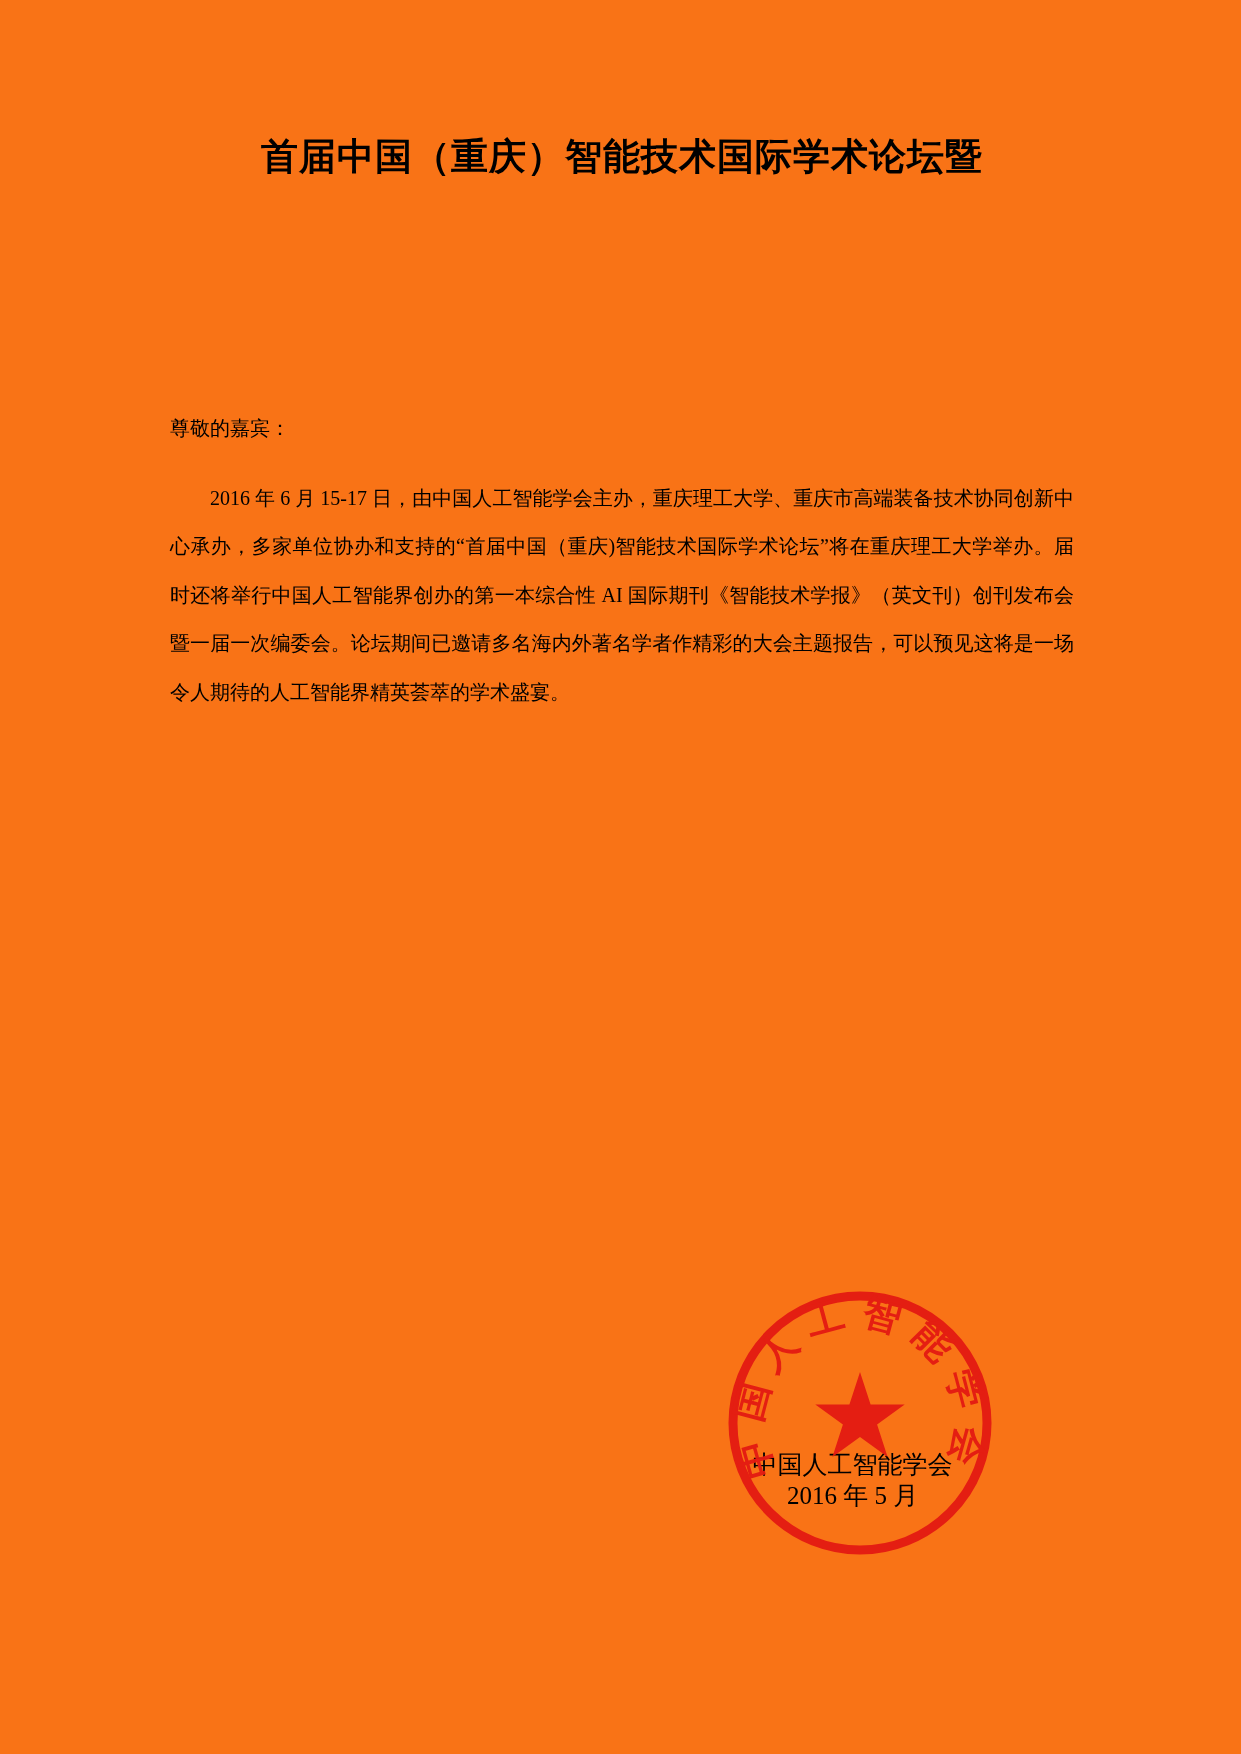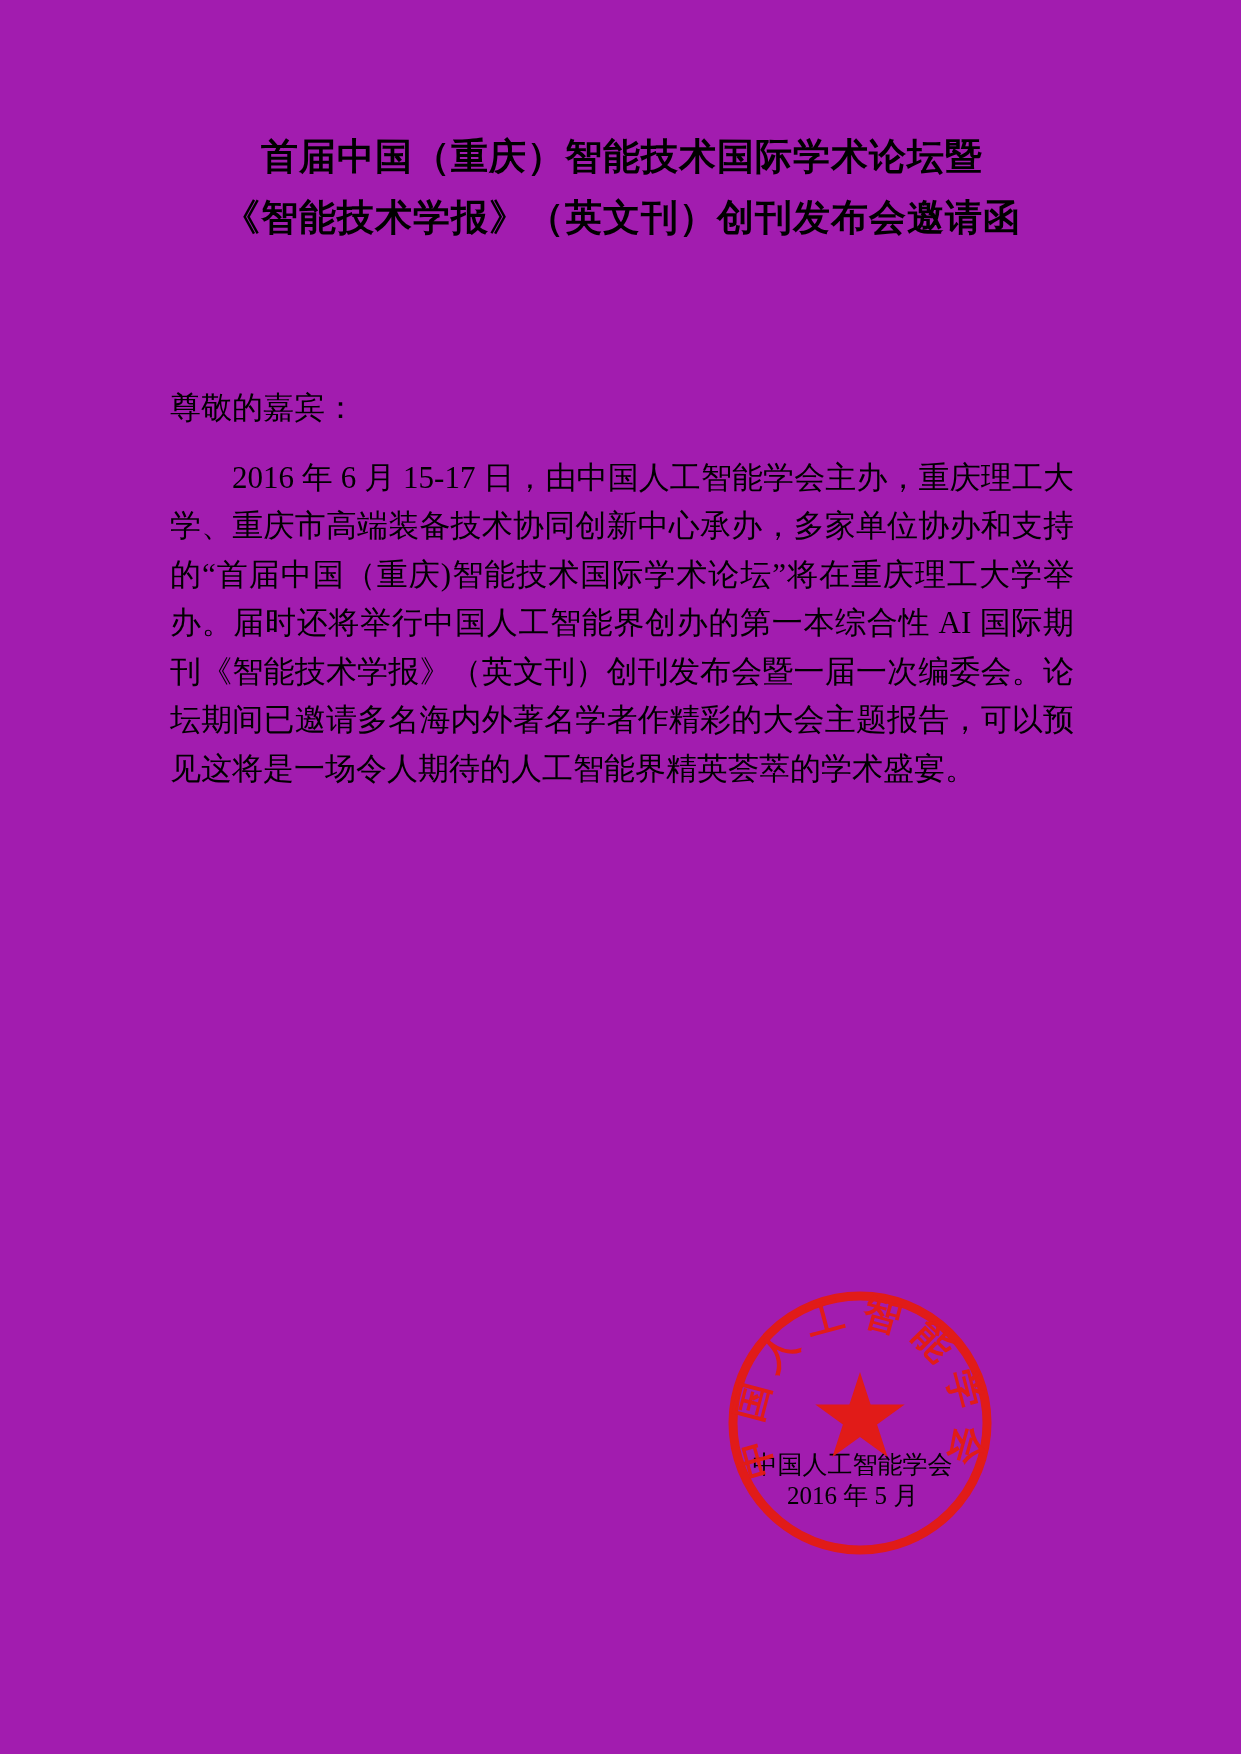--- a/index.html
+++ b/index.html
@@ -1,44 +1,44 @@
 <!DOCTYPE html>
 <html><head>
 <meta charset="utf-8">
 <style>
   html, body { margin: 0; padding: 0; background: #888; }
   .page {
     position: relative;
     width: 1241px;
     height: 1754px;
     margin: 0 auto;
-    background: #a21caf;
+    background: #f97316;
     overflow: hidden;
     font-family: "Liberation Serif", serif;
     color: #000000;
   }
   .title {
     position: absolute;
     left: 170px;
     top: 126px;
     width: 904px;
     margin: 0;
     text-align: center;
     font-family: "Liberation Sans", sans-serif;
     font-weight: bold;
     font-size: 37px;
     line-height: 61px;
     letter-spacing: 1px;
   }
   .body-text {
     position: absolute;
     left: 170px;
-    top: 384px;
+    top: 404px;
     width: 904px;
-    font-size: 31px;
+    font-size: 20px;
     line-height: 48.5px;
     text-align: justify;
   }
   .salutation { margin: 0 0 21px 0; }
   .para { margin: 0; text-indent: 2em; }
   .signature {
     position: absolute;
     left: 735px;
     top: 1449px;
     width: 235px;
@@ -64,21 +64,20 @@
     letter-spacing: 13px;
   }
 </style>
 </head>
 <body>
 
 <div class="page">
 
   <h1 class="title">
     <div>首届中国（重庆）智能技术国际学术论坛暨</div>
-    <div>《智能技术学报》（英文刊）创刊发布会邀请函</div>
   </h1>
 
   <div class="body-text">
     <div class="salutation">尊敬的嘉宾：</div>
     <p class="para">2016 年 6 月 15-17 日，由中国人工智能学会主办，重庆理工大学、重庆市高端装备技术协同创新中心承办，多家单位协办和支持的“首届中国（重庆)智能技术国际学术论坛”将在重庆理工大学举办。届时还将举行中国人工智能界创办的第一本综合性 AI 国际期刊《智能技术学报》（英文刊）创刊发布会暨一届一次编委会。论坛期间已邀请多名海内外著名学者作精彩的大会主题报告，可以预见这将是一场令人期待的人工智能界精英荟萃的学术盛宴。</p>
   </div>
 
   <div class="signature">
     <div>中国人工智能学会</div>
     <div>2016 年 5 月</div>

